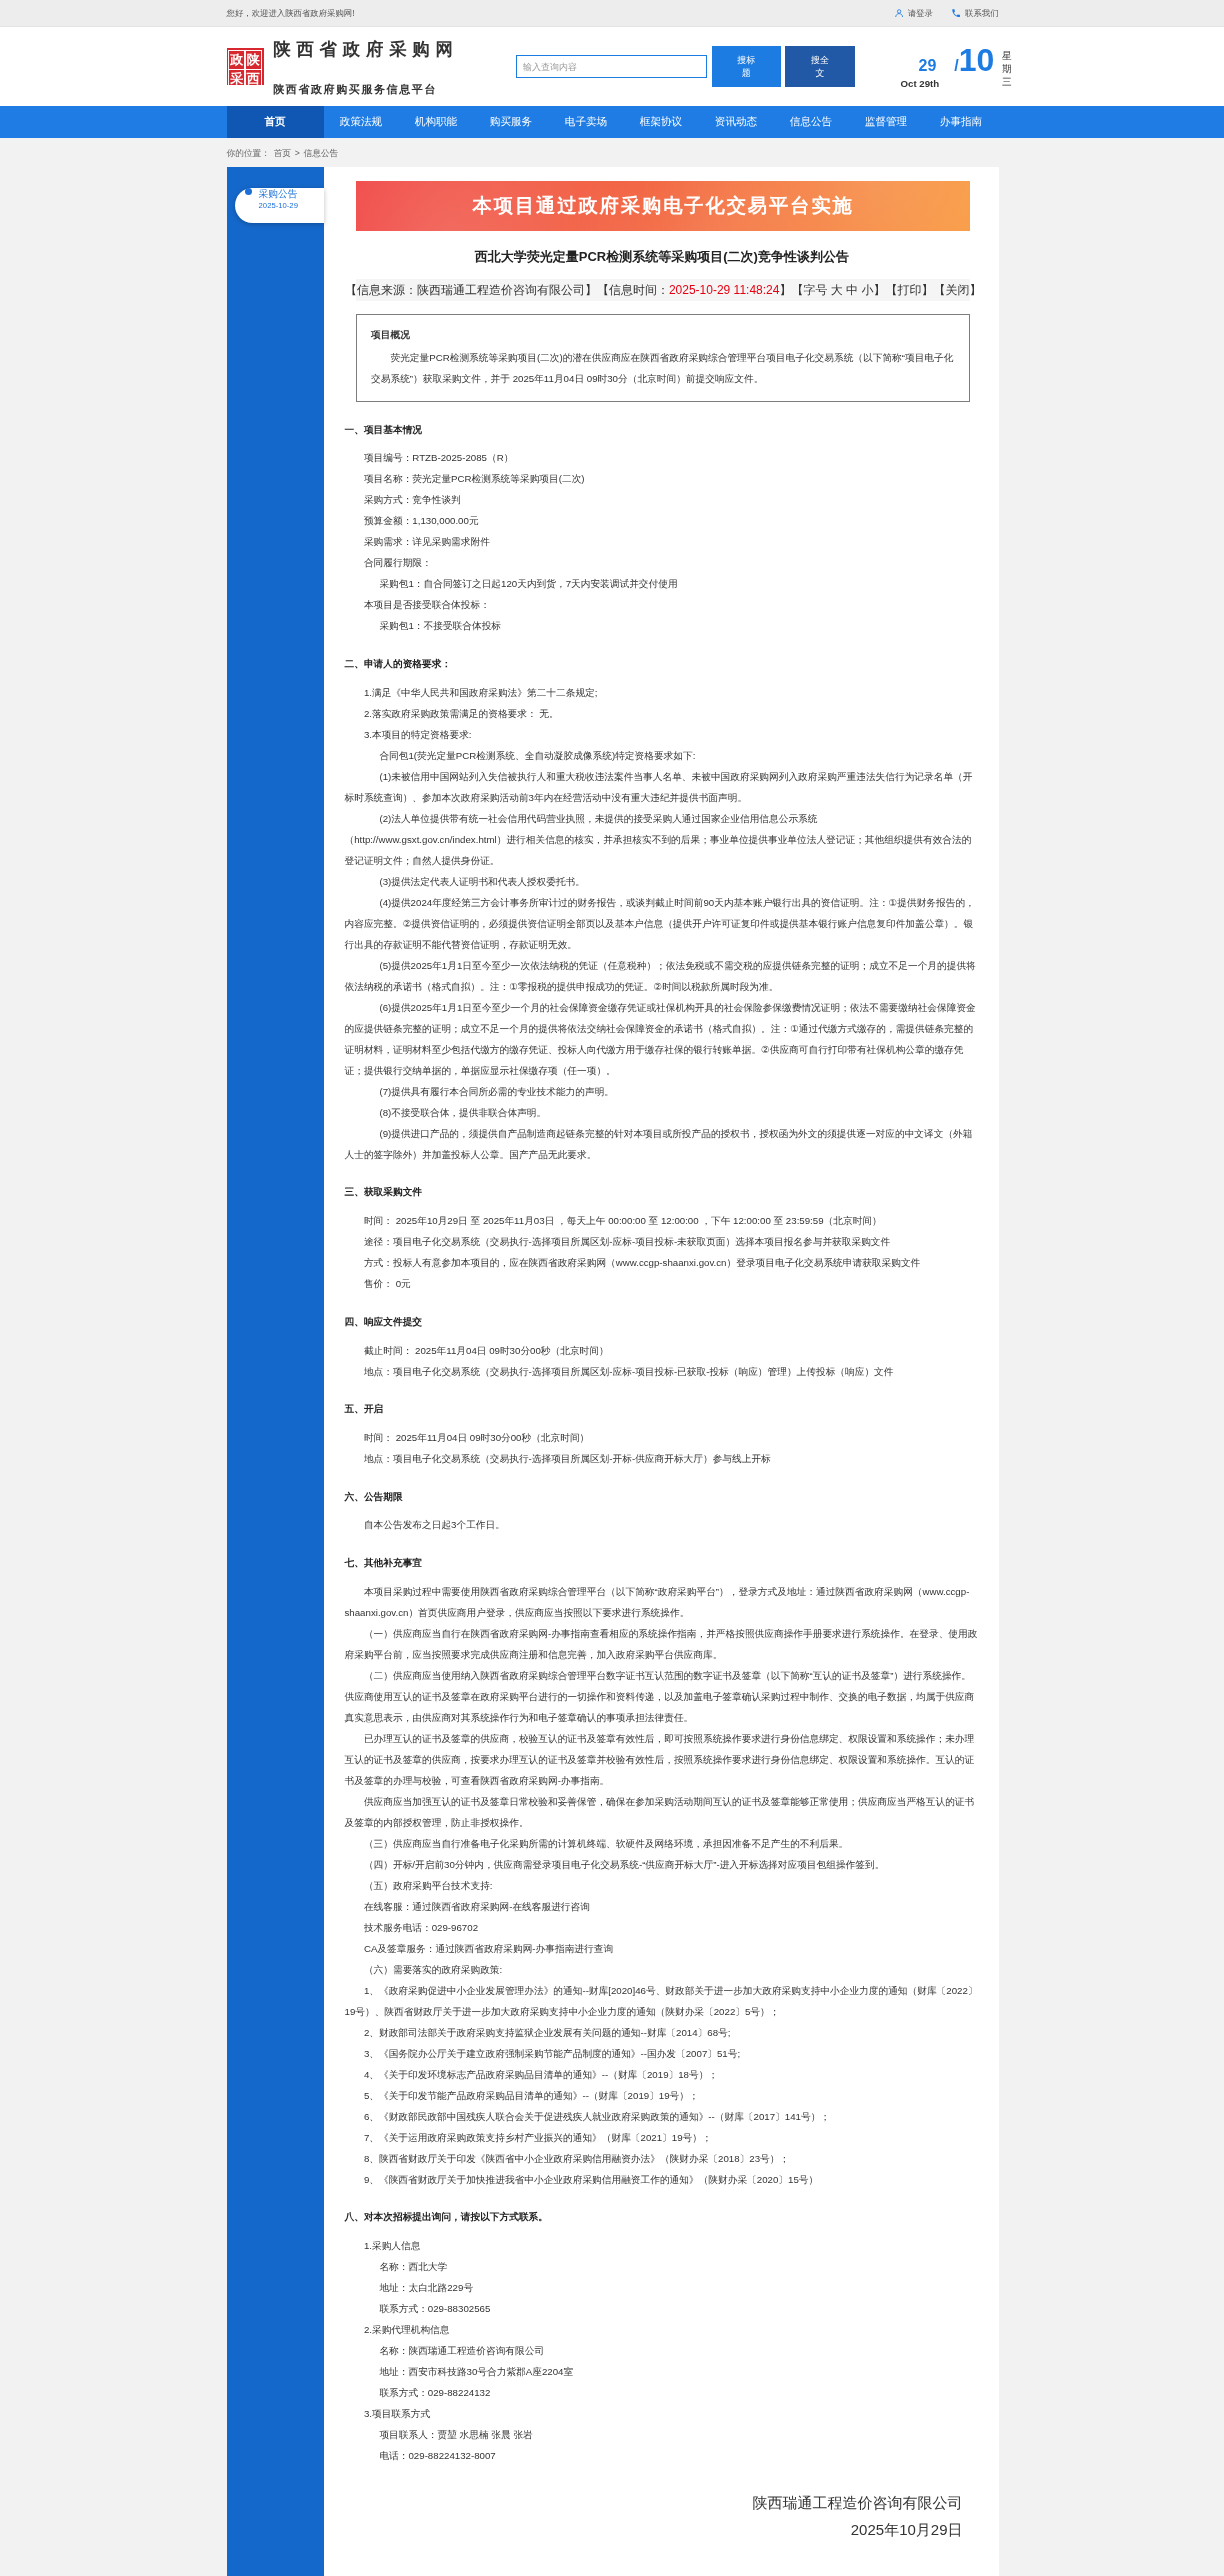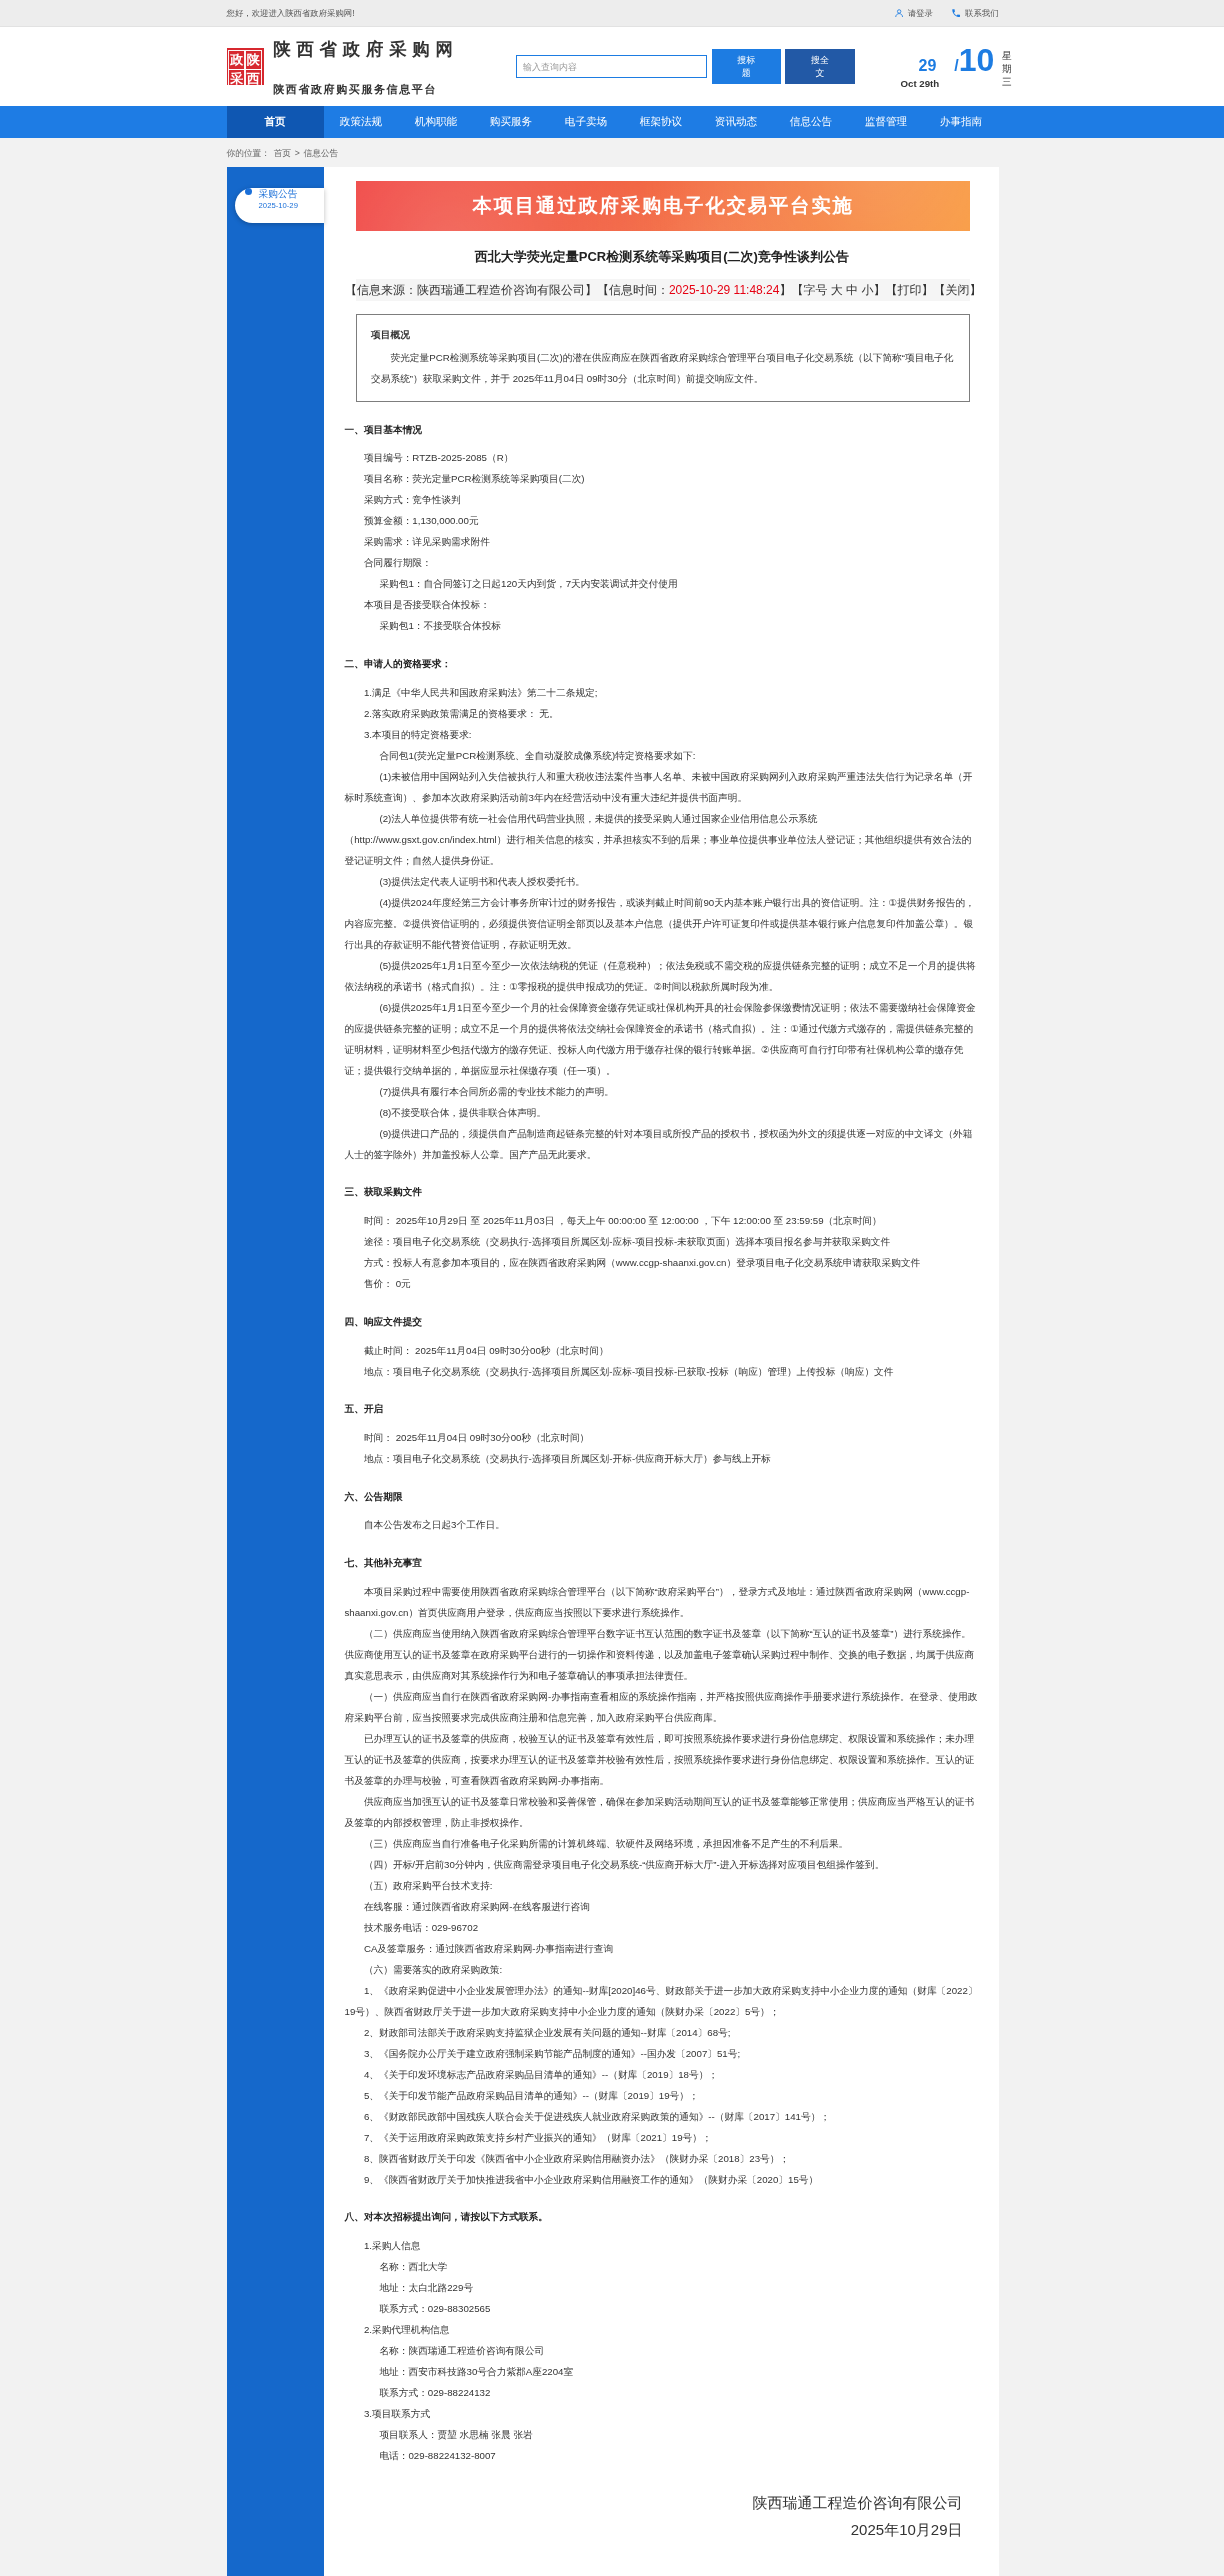--- a/index.html
+++ b/index.html
@@ -17,21 +17,21 @@
   .header{background:#fff;height:79px;}
   .header .inner{display:flex;align-items:center;height:100%;}
   .logo{display:flex;align-items:center;gap:9.7px;}
   .seal{width:37px;height:37px;background:#d7282f;display:grid;grid-template-columns:1fr 1fr;padding:1.9px;box-sizing:border-box;flex-shrink:0;}
   .seal span{display:flex;align-items:center;justify-content:center;color:#fff;font-weight:bold;font-size:13px;border:0.6px solid rgba(255,255,255,.95);margin:-0.3px;}
   .site-title{font-size:17.4px;font-weight:bold;color:#333;letter-spacing:5.8px;white-space:nowrap;}
   .site-sub{font-size:11px;font-weight:bold;color:#333;letter-spacing:1.6px;margin-top:21px;white-space:nowrap;}
   .search{margin-left:57px;display:flex;align-items:center;}
   .search input{width:205px;height:20.6px;border:1.3px solid #1d7ce2;padding:0 6.4px;font-size:9px;outline:none;color:#333;background:#fff;}
   .search input::placeholder{color:#9a9a9a;}
-  .btn-search{height:35px;padding:0 23px;color:#fff;font-size:9px;border:none;cursor:pointer;margin-left:4.5px;font-family:inherit;}
+  .btn-search{height:41px;padding:0 23px;color:#fff;font-size:9px;border:none;cursor:pointer;margin-left:4.5px;font-family:inherit;}
   .btn-title{background:#1d7ce2;}
   .btn-full{background:#2259a6;}
   .datebox{margin-left:46px;display:flex;align-items:flex-start;gap:7.7px;}
   .date-nums{display:flex;align-items:baseline;color:#1d7ce2;}
   .d-day,.d-slash{font-size:16px;font-weight:bold;margin-left:18px;}
   .d-month{font-size:32px;font-weight:bold;line-height:1;}
   .date-en{font-size:9.7px;color:#333;font-weight:bold;margin-top:1.9px;}
   .d-week{font-size:9.7px;color:#333;width:10.3px;word-break:break-all;line-height:13px;margin-top:5.1px;}
 
   
@@ -220,22 +220,22 @@
         <div class="ln h">四、响应文件提交</div>
         <div class="ln p">截止时间： 2025年11月04日 09时30分00秒（北京时间）</div>
         <div class="ln p">地点：项目电子化交易系统（交易执行-选择项目所属区划-应标-项目投标-已获取-投标（响应）管理）上传投标（响应）文件</div>
         <div class="ln h">五、开启</div>
         <div class="ln p">时间： 2025年11月04日 09时30分00秒（北京时间）</div>
         <div class="ln p">地点：项目电子化交易系统（交易执行-选择项目所属区划-开标-供应商开标大厅）参与线上开标</div>
         <div class="ln h">六、公告期限</div>
         <div class="ln p">自本公告发布之日起3个工作日。</div>
         <div class="ln h">七、其他补充事宜</div>
         <div class="ln p">本项目采购过程中需要使用陕西省政府采购综合管理平台（以下简称“政府采购平台”），登录方式及地址：通过陕西省政府采购网（www.ccgp-shaanxi.gov.cn）首页供应商用户登录，供应商应当按照以下要求进行系统操作。</div>
+        <div class="ln p">（一）供应商应当自行在陕西省政府采购网-办事指南查看相应的系统操作指南，并严格按照供应商操作手册要求进行系统操作。在登录、使用政府采购平台前，应当按照要求完成供应商注册和信息完善，加入政府采购平台供应商库。</div>
         <div class="ln p">（二）供应商应当使用纳入陕西省政府采购综合管理平台数字证书互认范围的数字证书及签章（以下简称“互认的证书及签章”）进行系统操作。供应商使用互认的证书及签章在政府采购平台进行的一切操作和资料传递，以及加盖电子签章确认采购过程中制作、交换的电子数据，均属于供应商真实意思表示，由供应商对其系统操作行为和电子签章确认的事项承担法律责任。</div>
-        <div class="ln p">（一）供应商应当自行在陕西省政府采购网-办事指南查看相应的系统操作指南，并严格按照供应商操作手册要求进行系统操作。在登录、使用政府采购平台前，应当按照要求完成供应商注册和信息完善，加入政府采购平台供应商库。</div>
         <div class="ln p">已办理互认的证书及签章的供应商，校验互认的证书及签章有效性后，即可按照系统操作要求进行身份信息绑定、权限设置和系统操作；未办理互认的证书及签章的供应商，按要求办理互认的证书及签章并校验有效性后，按照系统操作要求进行身份信息绑定、权限设置和系统操作。互认的证书及签章的办理与校验，可查看陕西省政府采购网-办事指南。</div>
         <div class="ln p">供应商应当加强互认的证书及签章日常校验和妥善保管，确保在参加采购活动期间互认的证书及签章能够正常使用；供应商应当严格互认的证书及签章的内部授权管理，防止非授权操作。</div>
         <div class="ln p">（三）供应商应当自行准备电子化采购所需的计算机终端、软硬件及网络环境，承担因准备不足产生的不利后果。</div>
         <div class="ln p">（四）开标/开启前30分钟内，供应商需登录项目电子化交易系统-“供应商开标大厅”-进入开标选择对应项目包组操作签到。</div>
         <div class="ln p">（五）政府采购平台技术支持:</div>
         <div class="ln p">在线客服：通过陕西省政府采购网-在线客服进行咨询</div>
         <div class="ln p">技术服务电话：029-96702</div>
         <div class="ln p">CA及签章服务：通过陕西省政府采购网-办事指南进行查询</div>
         <div class="ln p">（六）需要落实的政府采购政策:</div>
         <div class="ln p">1、《政府采购促进中小企业发展管理办法》的通知--财库[2020]46号、财政部关于进一步加大政府采购支持中小企业力度的通知（财库〔2022〕19号）、陕西省财政厅关于进一步加大政府采购支持中小企业力度的通知（陕财办采〔2022〕5号）；</div>

